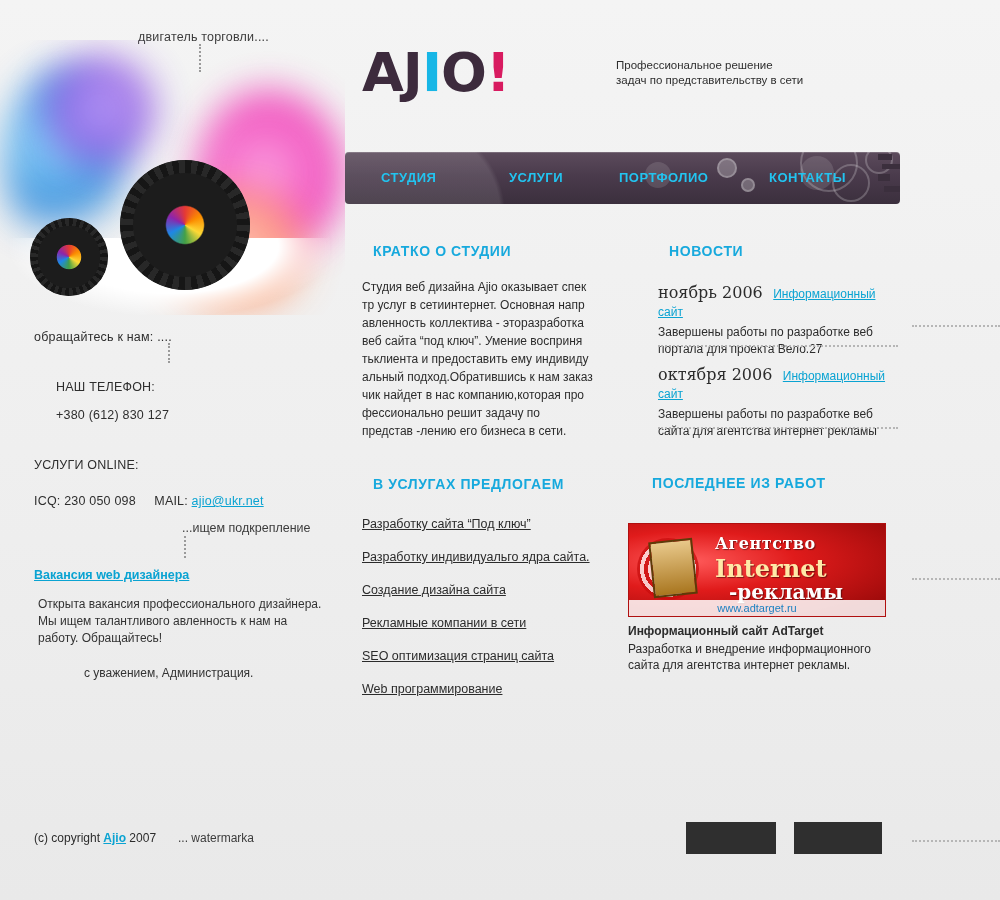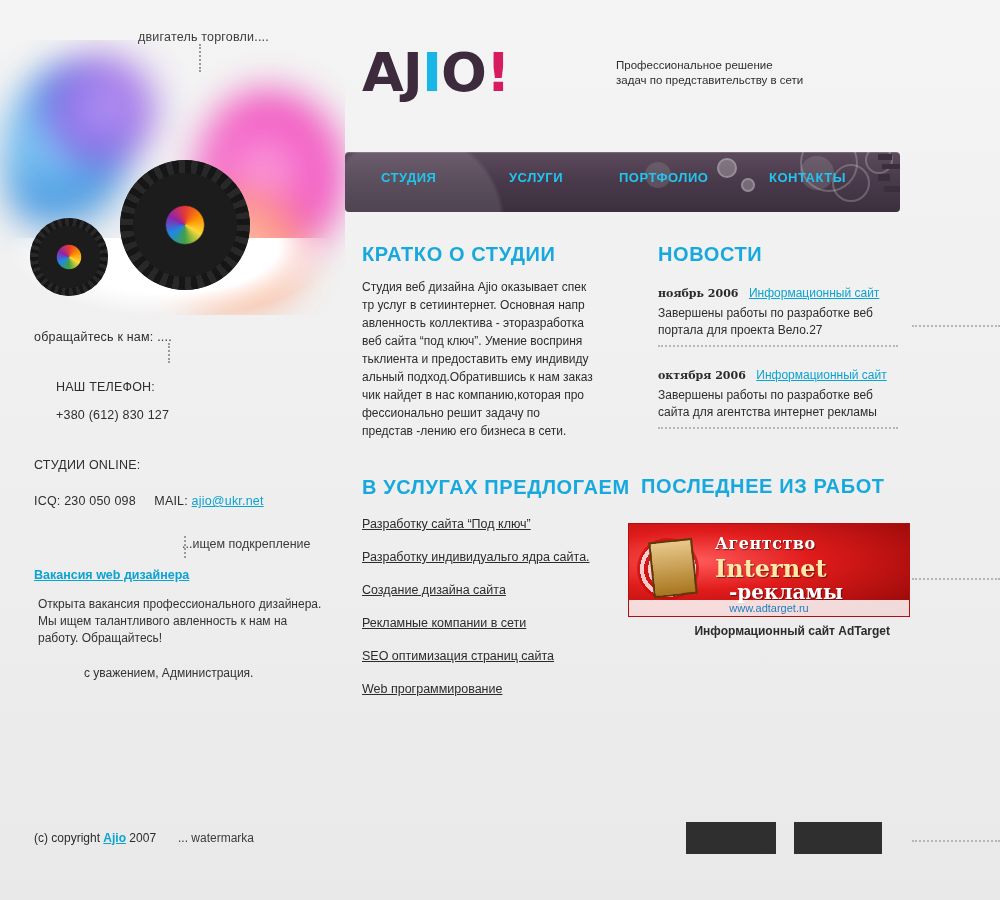--- a/index.html
+++ b/index.html
@@ -132,21 +132,20 @@
     top: 666px;
     font-size: 12px;
     color: #333;
   }
   .seek {
     position: absolute;
     left: 182px;
     top: 521px;
     font-size: 12.5px;
     color: #3c3c3c;
-    margin-top: 16px;
   }
 
   
   .logo {
     position: absolute;
     left: 362px;
     top: 46px;
     font-family: "DejaVu Sans", sans-serif;
     font-weight: bold;
     font-size: 54px;
@@ -165,21 +164,21 @@
     line-height: 15px;
     color: #2e2e2e;
   }
 
   
   .navwrap {
     position: absolute;
     left: 345px;
     top: 152px;
     width: 555px;
-    height: 60px;
+    height: 52px;
   }
   .navbar {
     position: absolute;
     inset: 0;
     border-radius: 4px;
     background:
       radial-gradient(circle at 12% 120%, rgba(255,255,255,.10) 0 18%, rgba(255,255,255,0) 19%),
       linear-gradient(180deg, #5c4b5c 0%, #4a3b4c 45%, #3b2f3d 100%);
     box-shadow: inset 0 1px 0 rgba(255,255,255,.18);
     overflow: hidden;
@@ -236,38 +235,39 @@
     position: absolute;
     left: 345px;
     top: 206px;
     width: 556px;
     height: 6px;
   }
 
   
   .sec-title {
     position: absolute;
-    font-size: 20px;
+    font-size: 14px;
     font-weight: bold;
     letter-spacing: .6px;
     color: #17a9dd;
+    margin-left: 11px;
   }
   .body-text {
     position: absolute;
     font-size: 12px;
     line-height: 18px;
     color: #2c2c2c;
   }
 
   #about-title   { left: 362px; top: 243px; }
   #about-text    { left: 362px; top: 278px; width: 232px; }
 
   #news-title    { left: 658px; top: 243px; }
   .news-item { position: absolute; width: 238px; }
-  .news-date { font-size: 11px; font-weight: bold; color: #2b2b2b; font-family: "DejaVu Serif", serif; }
+  .news-date { font-size: 16px; font-weight: normal; color: #2b2b2b; font-family: "DejaVu Serif", serif; }
   .news-link { font-size: 12px; margin-left: 6px; }
   .news-body { font-size: 12px; line-height: 17px; color: #2c2c2c; margin-top: 4px; }
   #news-1 { left: 658px; top: 283px; }
   #news-2 { left: 658px; top: 365px; }
   .hr-dot {
     position: absolute;
     border-top: 2px dotted #b6b6b6;
     height: 0;
   }
   #news-hr-1 { left: 658px; top: 345px; width: 240px; }
@@ -293,21 +293,20 @@
   #works-title { left: 628px; top: 475px; padding-left: 13px; }
   .work-banner {
     position: absolute;
     left: 628px;
     top: 523px;
     width: 256px;
     height: 92px;
     background: radial-gradient(ellipse at 24% 40%, #ff5a5a 0%, #e01b1b 38%, #8c0606 100%);
     overflow: hidden;
     border: 1px solid #b01010;
-    padding-left: 24px;
   }
   .work-banner .target {
     position: absolute;
     left: 8px; top: 14px;
     width: 62px; height: 62px;
     border-radius: 50%;
     background: repeating-radial-gradient(circle, #ffffff 0 4px, #c90d0d 4px 8px);
     opacity: .75;
   }
   .work-banner .book {
@@ -340,21 +339,21 @@
   }
   .work-caption {
     position: absolute;
     left: 628px;
     top: 623px;
     width: 262px;
     font-size: 12px;
     line-height: 16px;
     color: #2c2c2c;
   }
-  .work-caption .wc-title { font-weight: bold; display: block; margin-bottom: 2px; text-align: right; }
+  .work-caption .wc-title { font-weight: bold; display: block; margin-bottom: 2px; }
 
   
   .right-rule {
     position: absolute;
     border-top: 2px dotted #b6b6b6;
     width: 88px;
     left: 912px;
   }
 
   
@@ -402,21 +401,21 @@
     <div class="hub hub-small"></div>
   </div>
 
   <div class="left-col">
     <div class="line">обращайтесь к нам: ....</div>
     <div class="line phone-row">
       <span>НАШ ТЕЛЕФОН:</span>
       &nbsp;&nbsp;&nbsp;
       <span>+380 (612) 830 127</span>
     </div>
-    <div class="line">СТУДИИ ONLINE:</div>
+    <div class="line">УСЛУГИ ONLINE:</div>
     <div class="line">
       <span>ICQ: 230 050 098</span>
       &nbsp;&nbsp;&nbsp;
       <span>MAIL:</span>
       <a class="mail-link" href="#">ajio@ukr.net</a>
     </div>
   </div>
   <div class="dotted-v" style="left:168px; top:343px; height:20px;"></div>
 
   <div class="seek">...ищем подкрепление</div>
@@ -492,20 +491,21 @@
   <a class="work-banner" href="#">
     <span class="target"></span>
     <span class="book"></span>
     <span class="wb-t1">Агентство</span>
     <span class="wb-t2">Internet</span>
     <span class="wb-t3">-рекламы</span>
     <span class="wb-url">www.adtarget.ru</span>
   </a>
   <div class="work-caption">
     <span class="wc-title">Информационный сайт AdTarget</span>
+    <span>Разработка и внедрение информационного сайта для агентства интернет рекламы.</span>
   </div>
 
   <div class="right-rule" style="top:325px;"></div>
   <div class="right-rule" style="top:578px;"></div>
   <div class="right-rule" style="top:840px;"></div>
 
   <div class="footer-copy">
     <span>(c) copyright </span><b>Ajio</b><span> 2007</span>
   </div>
   <div class="watermark">... watermarka</div>

